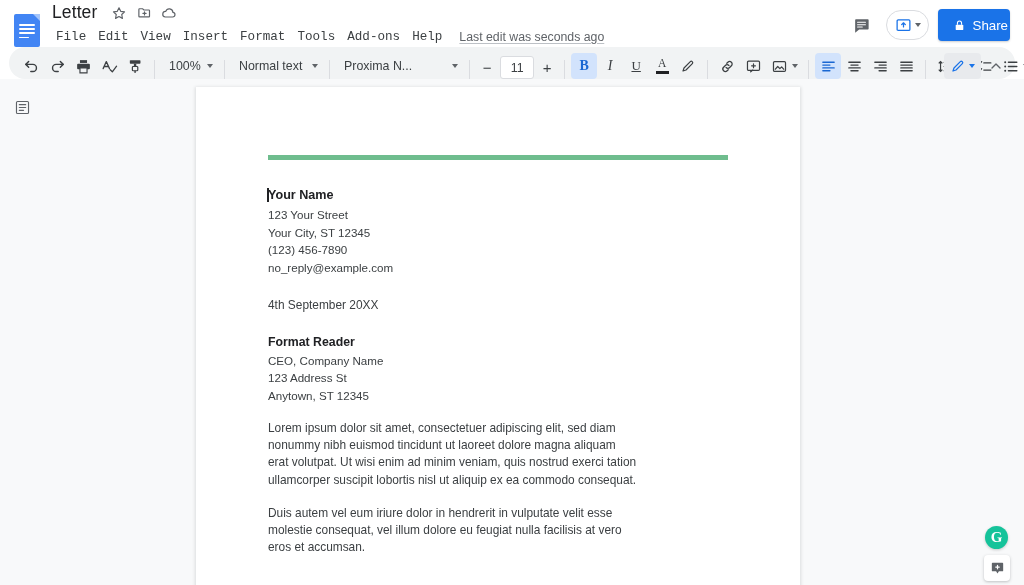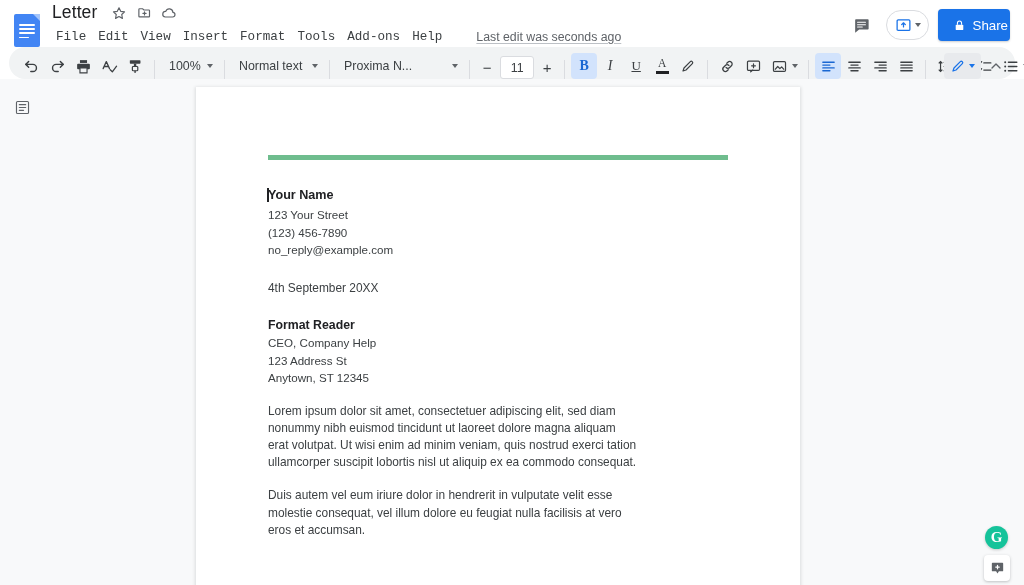--- a/index.html
+++ b/index.html
@@ -75,21 +75,21 @@
     padding: 1px 6px;
     border-radius: 3px;
     cursor: pointer;
     white-space: nowrap;
     font-family: Liberation Mono, monospace;
   }
 
   .last-edit {
     font-size: 12.3px;
     color: #5f6368;
-    margin-left: 28px;
+    margin-left: 11px;
     text-decoration: underline;
     text-decoration-color: #bdc1c6;
     text-underline-offset: 2px;
     cursor: pointer;
     white-space: nowrap;
   }
 
   .header-actions {
     display: flex;
     align-items: center;
@@ -629,28 +629,29 @@
       </svg>
     </div>
 
     <div class="page">
       <div class="page-inner">
 
         <div class="hrule"></div>
 
         <div class="sender-name caret-line">Your Name</div>
         <div class="addr-line">123 Your Street</div>
+        <div class="addr-line">Your City, ST 12345</div>
         <div class="addr-line">(123) 456-7890</div>
         <div class="addr-line">no_reply@example.com</div>
 
         <div class="date-line">4th September 20XX</div>
 
         <div class="recipient">
           <div class="recipient-name">Format Reader</div>
-          <div class="addr-line">CEO, Company Help</div>
+          <div class="addr-line">CEO, Company Name</div>
           <div class="addr-line">123 Address St</div>
           <div class="addr-line">Anytown, ST 12345</div>
         </div>
 
 
         <div class="para">Lorem ipsum dolor sit amet, consectetuer adipiscing elit, sed diam nonummy nibh euismod tincidunt ut laoreet dolore magna aliquam erat volutpat. Ut wisi enim ad minim veniam, quis nostrud exerci tation ullamcorper suscipit lobortis nisl ut aliquip ex ea commodo consequat.</div>
         <div class="para">Duis autem vel eum iriure dolor in hendrerit in vulputate velit esse molestie consequat, vel illum dolore eu feugiat nulla facilisis at vero eros et accumsan.</div>
 
       </div>
     </div>

